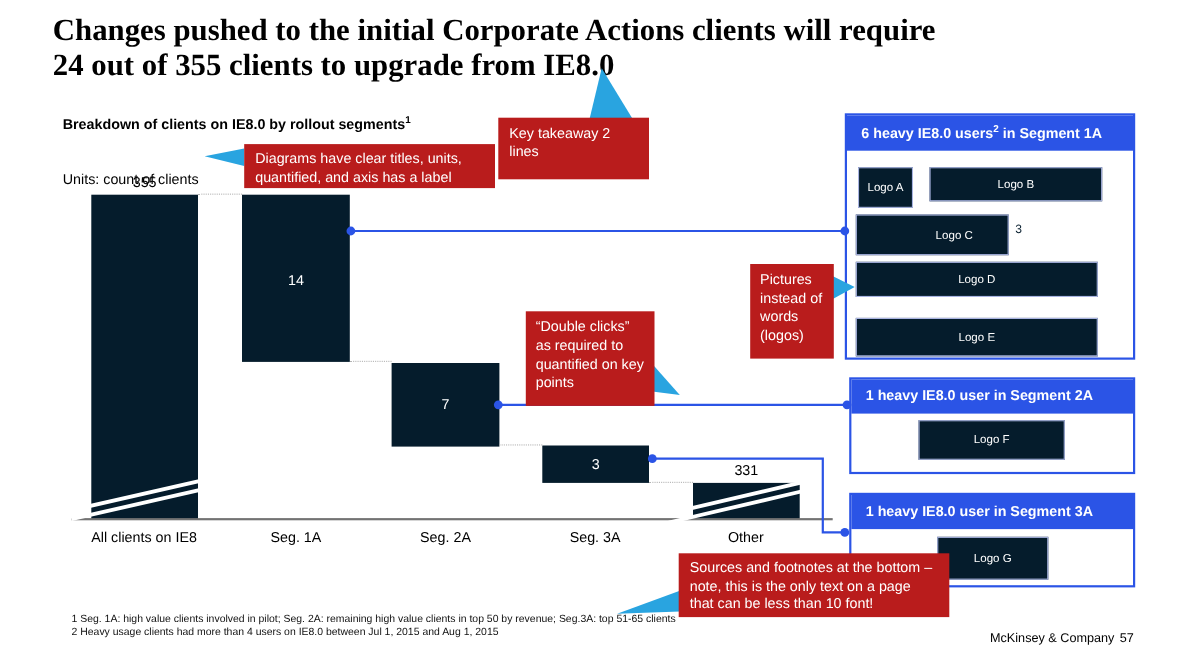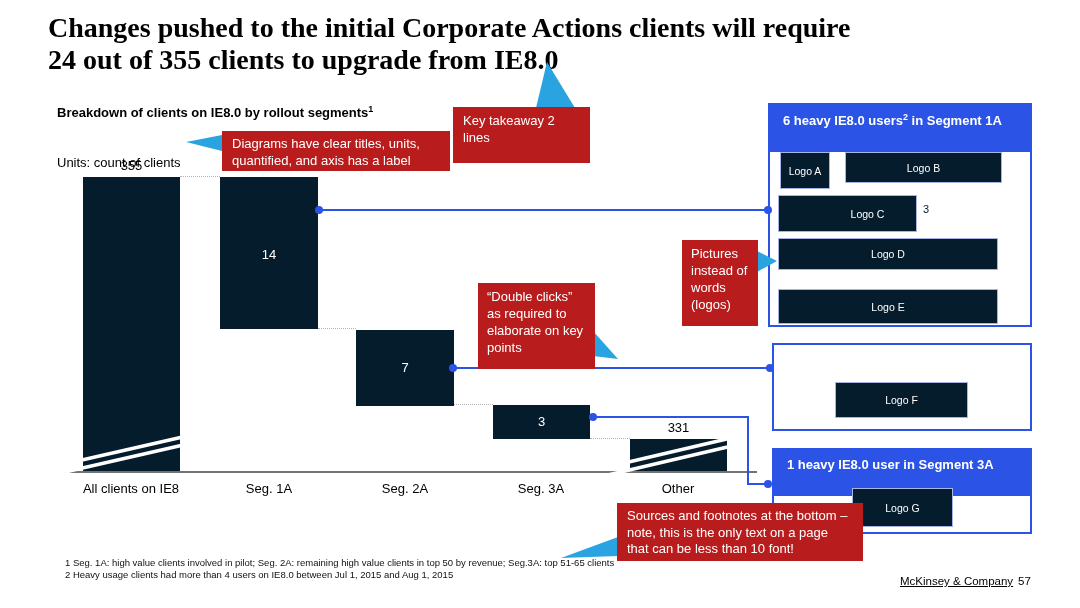--- a/index.html
+++ b/index.html
@@ -37,21 +37,21 @@
   .dotlink{position:absolute;height:0;border-top:1px dotted #b3b3b3;z-index:1;}
   #dot1{left:180px;top:176px;width:40px;}
   #dot2{left:318px;top:328px;width:38px;}
   #dot3{left:454px;top:404px;width:39px;}
   #dot4{left:590px;top:438px;width:40px;}
   
   .panel{position:absolute;background:#fff;border:2px solid #2b54e6;box-sizing:border-box;z-index:2;}
   #panel1{left:768px;top:103px;width:264px;height:224px;}
   #panel2{left:772px;top:343px;width:260px;height:88px;}
   #panel3{left:772px;top:448px;width:260px;height:86px;}
-  .panel-header{background:#2b54e6;color:#fff;font-weight:700;font-size:13px;padding:7px 8px 24px 13px;white-space:nowrap;}
+  .panel-header{background:#2b54e6;color:#fff;font-weight:700;font-size:13px;padding:7px 8px 9px 13px;white-space:nowrap;}
   .panel-header sup{font-size:9px;}
   .logo{
     position:absolute;background:#051c2c;border:1px solid #a9b4e2;color:#fff;
     font-size:10.5px;display:flex;align-items:center;justify-content:center;box-sizing:border-box;
   }
   #logoA{left:10px;top:47px;width:50px;height:37px;}
   #logoB{left:75px;top:47px;width:157px;height:31px;}
   #logoC{left:8px;top:90px;width:139px;height:37px;padding-left:40px;}
   #logoD{left:8px;top:133px;width:220px;height:32px;}
   #logoE{left:8px;top:184px;width:220px;height:35px;}
@@ -67,21 +67,21 @@
   #callout-takeaway{left:453px;top:107px;width:137px;height:56px;}
   #callout-pictures{left:682px;top:240px;width:76px;height:86px;padding:6px 9px;}
   #callout-doubleclicks{left:478px;top:283px;width:117px;height:86px;padding:6px 9px;}
   #callout-sources{left:617px;top:503px;width:246px;height:58px;padding:5px 10px;line-height:1.28;}
   
   .overlay{position:absolute;left:0;top:0;z-index:4;pointer-events:none;}
   
   .footnote{position:absolute;left:65px;font-size:9.5px;color:#111;z-index:1;}
   #footnote1{top:557px;}
   #footnote2{top:569px;}
-  .footer-brand{position:absolute;left:900px;top:575px;font-size:11.5px;color:#000;z-index:1;text-decoration:underline;}
+  .footer-brand{position:absolute;left:900px;top:575px;font-size:11.5px;color:#000;z-index:1;}
   .footer-page{position:absolute;left:1018px;top:575px;font-size:11.5px;color:#000;z-index:1;}
 </style>
 </head>
 <body>
 
 <h1 class="slide-title">
   <span>Changes pushed to the initial Corporate Actions clients will require</span><br>
   <span>24 out of 355 clients to upgrade from IE8.0</span>
 </h1>
 
@@ -121,20 +121,21 @@
   </div>
   <div class="logo" id="logoA">Logo A</div>
   <div class="logo" id="logoB">Logo B</div>
   <div class="logo" id="logoC">Logo C</div>
   <span class="logo-count">3</span>
   <div class="logo" id="logoD">Logo D</div>
   <div class="logo" id="logoE">Logo E</div>
 </div>
 
 <div class="panel" id="panel2">
+  <div class="panel-header">1 heavy IE8.0 user in Segment 2A</div>
   <div class="logo" id="logoF">Logo F</div>
 </div>
 
 <div class="panel" id="panel3">
   <div class="panel-header">1 heavy IE8.0 user in Segment 3A</div>
   <div class="logo" id="logoG">Logo G</div>
 </div>
 
 <svg class="overlay" width="1080" height="608" viewBox="0 0 1080 608">
 
@@ -158,19 +159,19 @@
 
   <line x1="60" y1="465" x2="187" y2="436" stroke="#ffffff" stroke-width="3.5"></line>
   <line x1="65" y1="472" x2="192" y2="443" stroke="#ffffff" stroke-width="3.5"></line>
   <line x1="603" y1="468" x2="731" y2="438" stroke="#ffffff" stroke-width="3.5"></line>
   <line x1="608" y1="475" x2="736" y2="445" stroke="#ffffff" stroke-width="3.5"></line>
 </svg>
 
 <div class="callout" id="callout-axis">Diagrams have clear titles, units, quantified, and axis has a label</div>
 <div class="callout" id="callout-takeaway">Key takeaway 2 lines</div>
 <div class="callout" id="callout-pictures">Pictures instead of words (logos)</div>
-<div class="callout" id="callout-doubleclicks">“Double clicks” as required to elaborate on key points</div>
+<div class="callout" id="callout-doubleclicks">“Double clicks” as required to quantified on key points</div>
 <div class="callout" id="callout-sources">Sources and footnotes at the bottom – note, this is the only text on a page that can be less than 10 font!</div>
 
 <div class="footnote" id="footnote1">1 Seg. 1A: high value clients involved in pilot; Seg. 2A: remaining high value clients in top 50 by revenue; Seg.3A: top 51-65 clients</div>
 <div class="footnote" id="footnote2">2 Heavy usage clients had more than 4 users on IE8.0 between Jul 1, 2015 and Aug 1, 2015</div>
 <div class="footer-brand">McKinsey &amp; Company</div>
 <div class="footer-page">57</div>
 
 </body></html>

